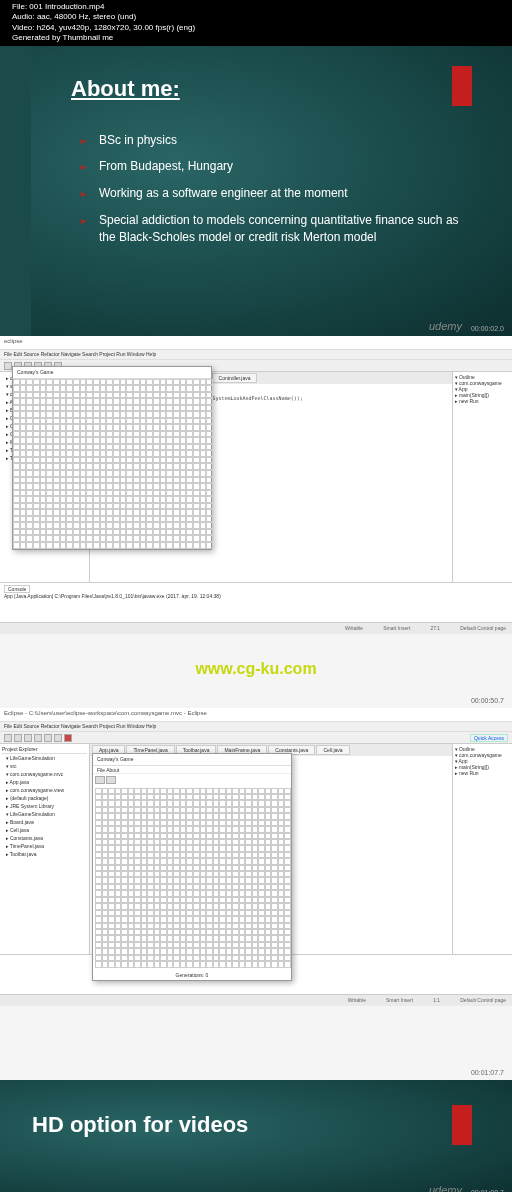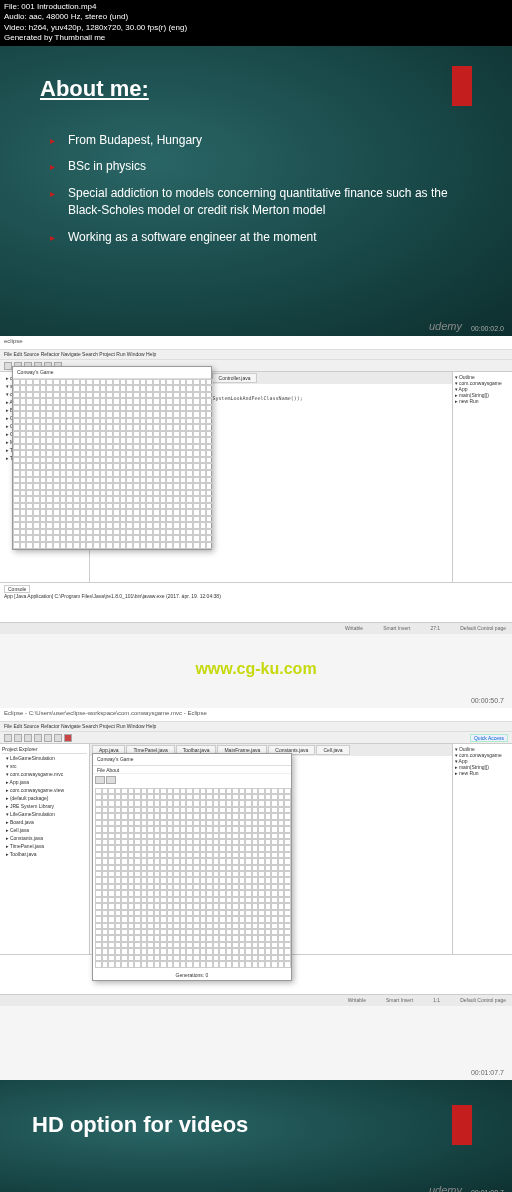--- a/index.html
+++ b/index.html
@@ -1,22 +1,22 @@
 <!DOCTYPE html>
 <html><head>
 <meta charset="utf-8">
 <style>
   * { margin: 0; padding: 0; box-sizing: border-box; }
   body { width: 512px; font-family: Arial, sans-serif; background: #1a4a4a; }
   
-  .metadata { background: #000; color: #fff; font-size: 8px; padding: 2px 4px; line-height: 1.3; }
+  .metadata { background: #000; color: #fff; font-size: 8px; padding: 2px 12px; line-height: 1.3; }
   .metadata div { white-space: nowrap; }
   
   .slide { position: relative; background: radial-gradient(ellipse at 30% 40%, #2a6565 0%, #1a4a4a 50%, #0d2e2e 100%); color: #fff; }
-  .slide1 { height: 290px; padding: 30px 40px 20px 40px; }
+  .slide1 { height: 290px; padding: 30px 40px 20px 40px; margin-left: 31px; }
   .red-tab { position: absolute; top: 20px; right: 40px; width: 20px; height: 40px; background: #c41e1e; }
   .section-title { font-size: 22px; font-weight: bold; text-decoration: underline; margin-bottom: 30px; }
   .bullets { list-style: none; padding-left: 10px; }
   .bullets li { font-size: 12px; margin-bottom: 10px; padding-left: 18px; position: relative; line-height: 1.4; }
   .bullets li::before { content: '▸'; position: absolute; left: 0; color: #c41e1e; font-size: 10px; top: 2px; }
   .timestamp { position: absolute; bottom: 4px; right: 8px; font-size: 7px; color: #aaa; }
   .udemy { position: absolute; bottom: 4px; right: 50px; font-size: 11px; color: #888; font-style: italic; }
   
   .ide { background: #f5f5f5; height: 372px; position: relative; font-size: 6px; color: #333; overflow: hidden; }
   .ide-titlebar { height: 14px; background: #fff; border-bottom: 1px solid #ddd; padding: 2px 4px; font-size: 6px; color: #555; display: flex; justify-content: space-between; }
@@ -54,24 +54,24 @@
   <div>File: 001 Introduction.mp4</div>
   <div>Audio: aac, 48000 Hz, stereo (und)</div>
   <div>Video: h264, yuv420p, 1280x720, 30.00 fps(r) (eng)</div>
   <div>Generated by Thumbnail me</div>
 </div>
 
 <div class="slide slide1">
   <div class="red-tab"></div>
   <div class="section-title">About me:</div>
   <ul class="bullets">
+    <li>BSc in physics</li>
     <li>From Budapest, Hungary</li>
-    <li>BSc in physics</li>
+    <li>Working as a software engineer at the moment</li>
     <li>Special addiction to models concerning quantitative finance such as the Black-Scholes model or credit risk Merton model</li>
-    <li>Working as a software engineer at the moment</li>
   </ul>
   <div class="udemy">udemy</div>
   <div class="timestamp">00:00:02.0</div>
 </div>
 
 <div class="ide">
   <div class="ide-titlebar">
     <span>eclipse</span>
   </div>
   <div class="ide-menubar">File  Edit  Source  Refactor  Navigate  Search  Project  Run  Window  Help</div>

